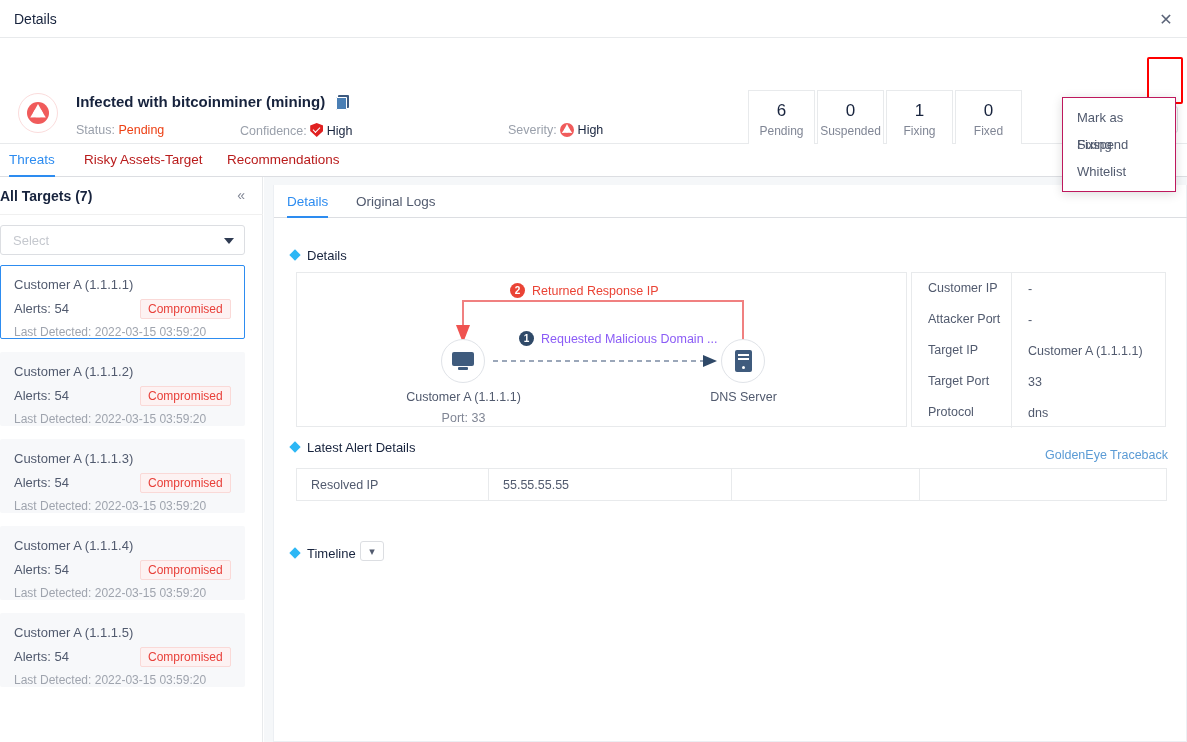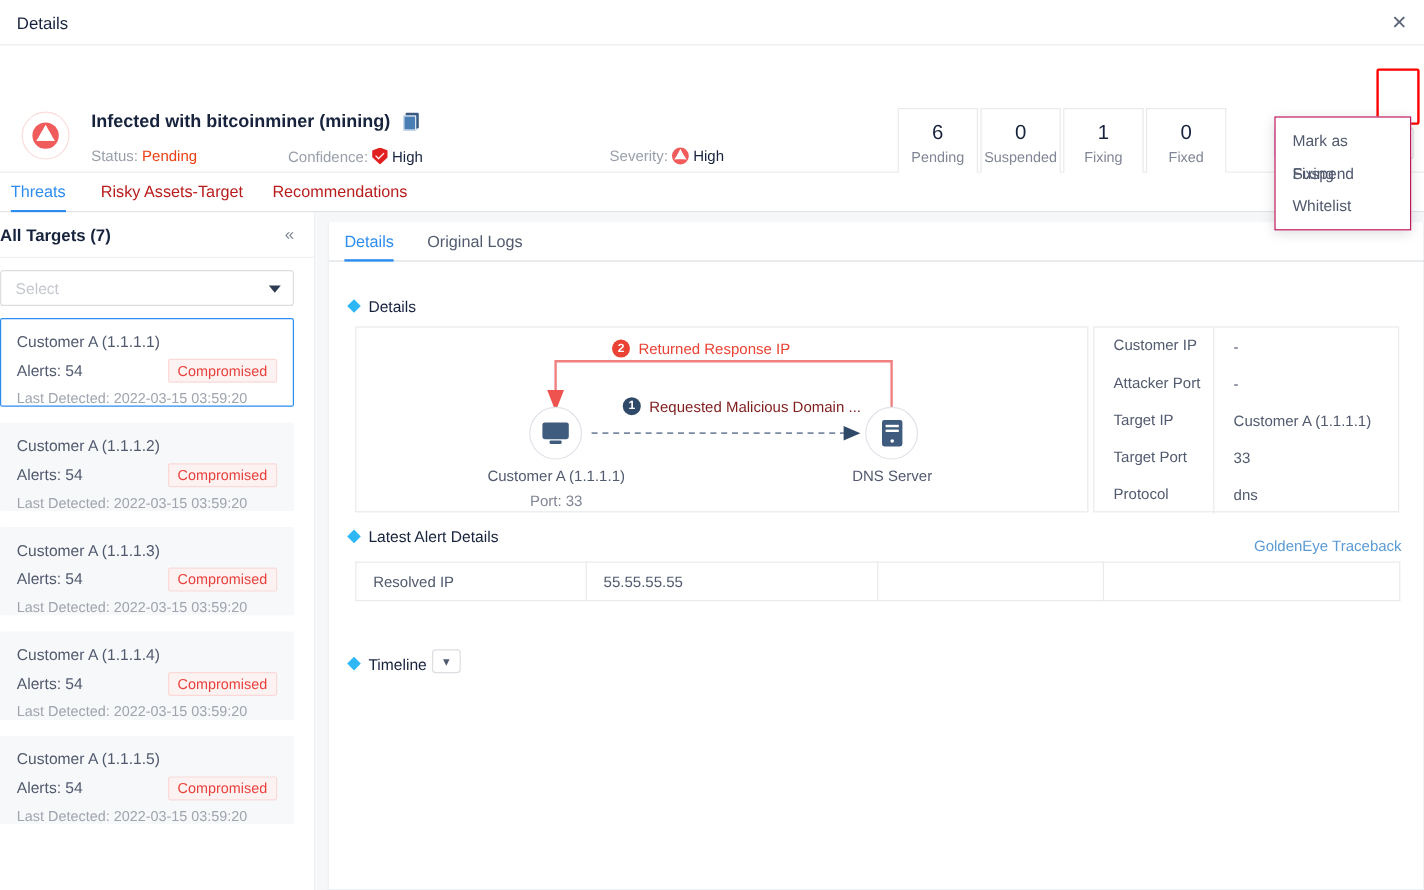--- a/index.html
+++ b/index.html
@@ -282,21 +282,21 @@
   .node-sub{ position:absolute;font-size:12.5px;color:#808695;text-align:center;white-space:nowrap;}
 
   .step-badge{
     position:absolute; width:15px;height:15px;border-radius:50%;
     color:#fff;font-size:10px;line-height:15px;text-align:center;font-weight:bold;
   }
   .step-badge.red{ background:#ea4335; }
   .step-badge.blue{ background:#2f4968; }
   .step-text{ position:absolute;font-size:12.5px;white-space:nowrap;}
   .step-text.red{ color:#ea4335; }
-  .step-text.blue{ color:#7f1d1d; }
+  .step-text.blue{ color:#8b5cf6; }
 
   .info-table{
     position:absolute; left:637px; top:87px; width:255px; height:155px;
     border:1px solid #e8eaec; background:#fff;
   }
   .info-table .row{ display:flex; height:31px; align-items:center; }
   .info-table .k{
     width:100px; padding-left:16px; font-size:12.5px; color:#515a6e;
     border-right:1px solid #e8eaec; height:31px; line-height:31px;
   }

